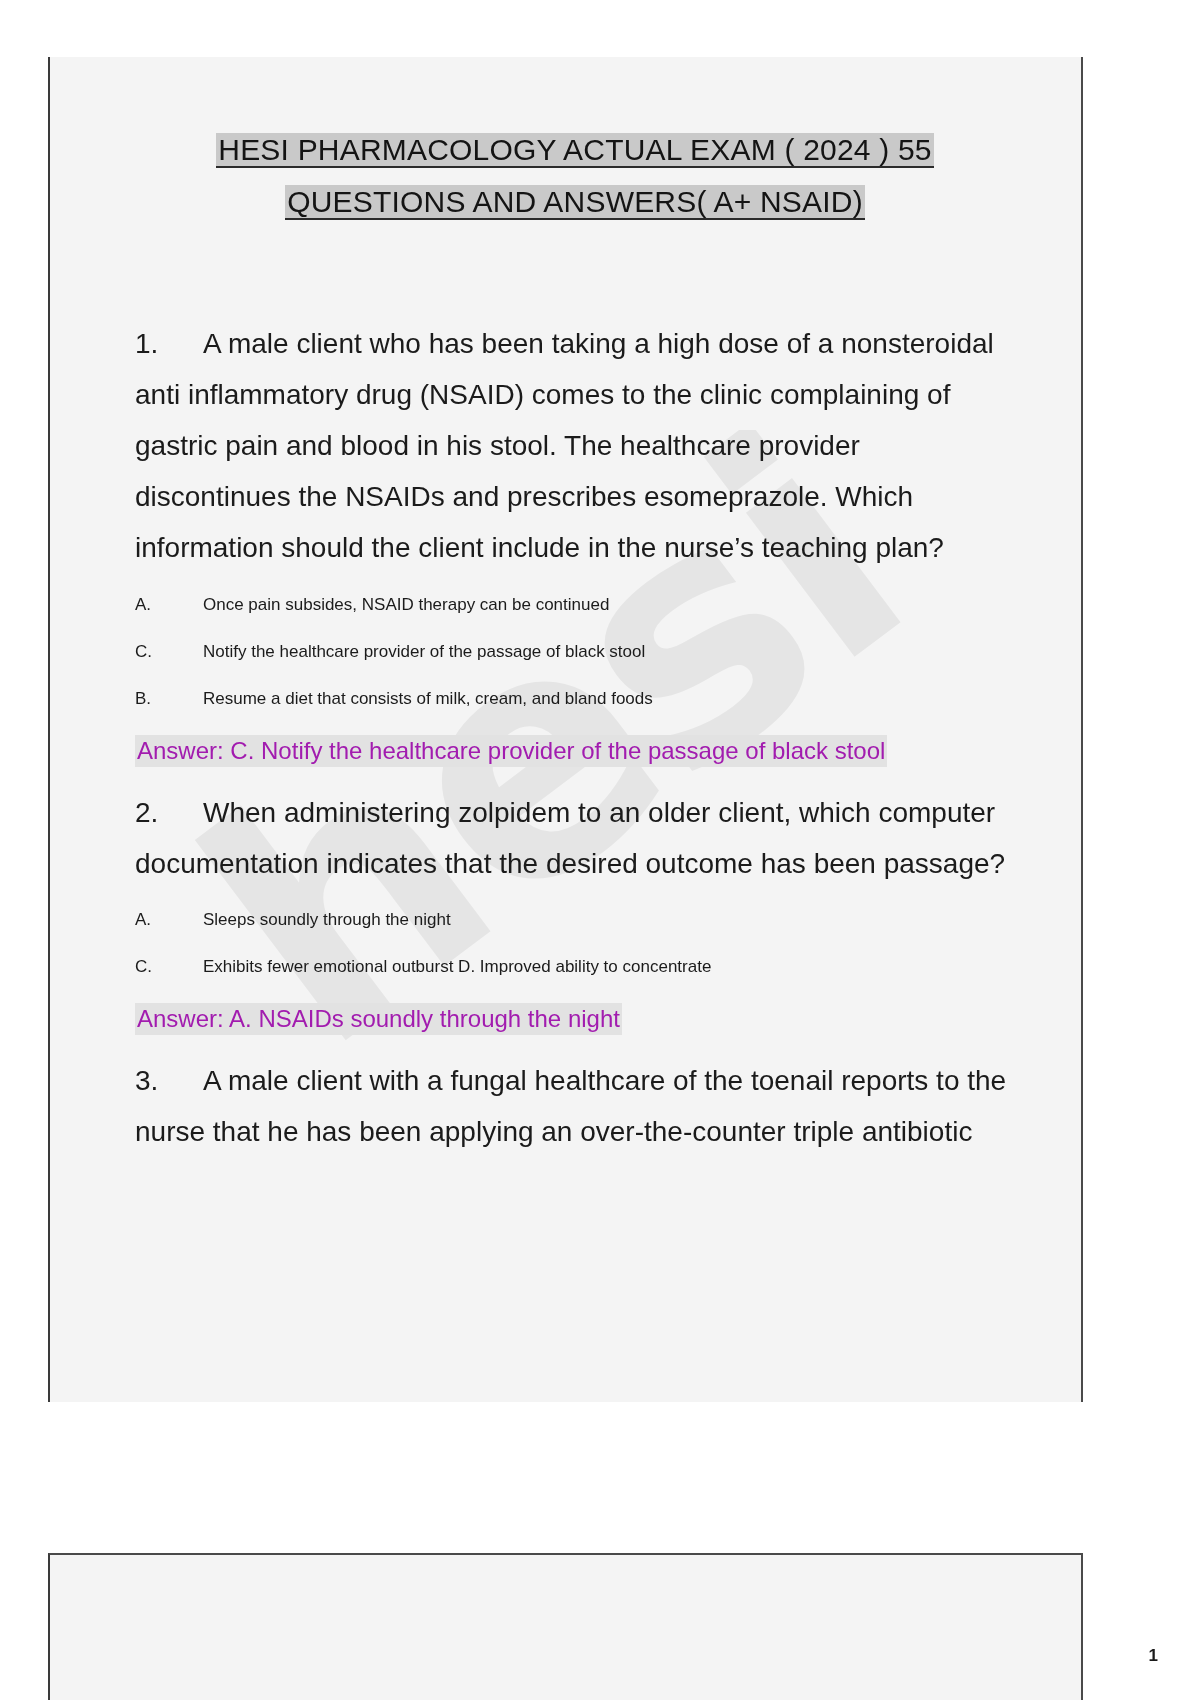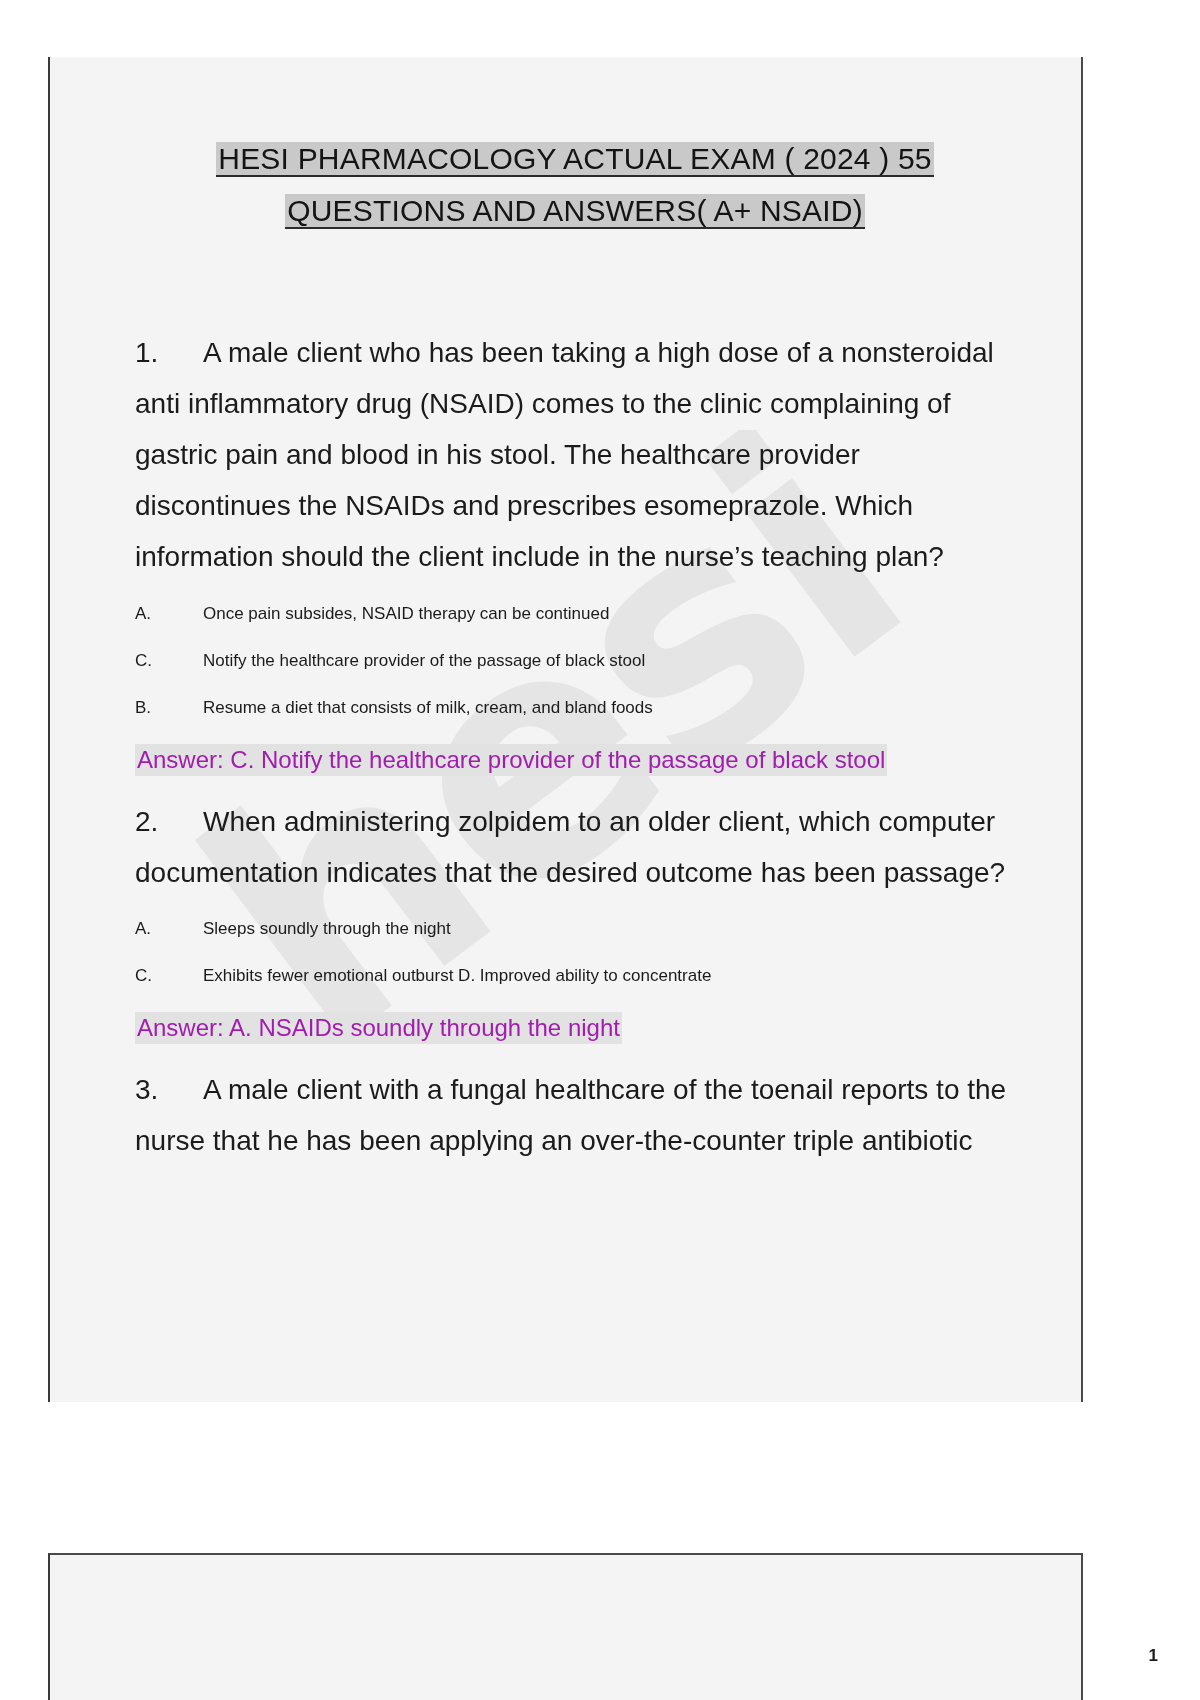--- a/index.html
+++ b/index.html
@@ -80,21 +80,21 @@
     color: #000;
     opacity: 0.055;
     transform: rotate(-37deg);
     letter-spacing: -6px;
     font-family: "DejaVu Sans", sans-serif;
   }
 
   .content {
     position: absolute;
     left: 135px;
-    top: 133px;
+    top: 124px;
     width: 880px;
   }
 
   .doc-title {
     text-align: center;
     font-size: 30px;
     line-height: 1.72;
     color: #141414;
     letter-spacing: 0.2px;
     font-family: "Liberation Sans", sans-serif;

